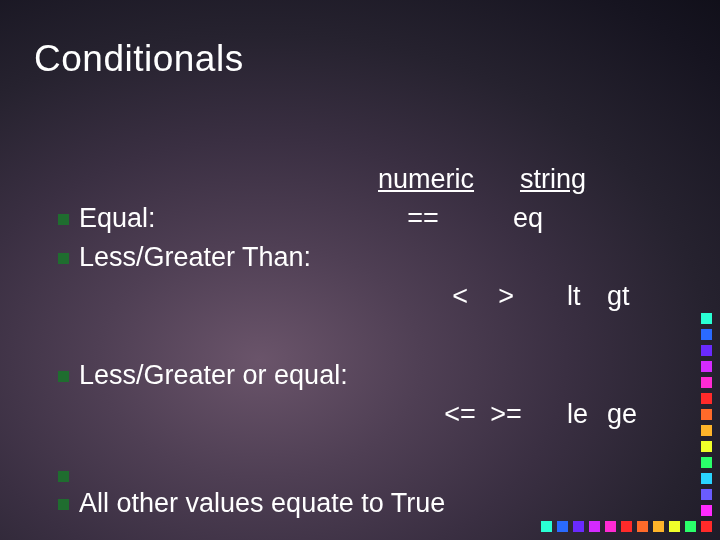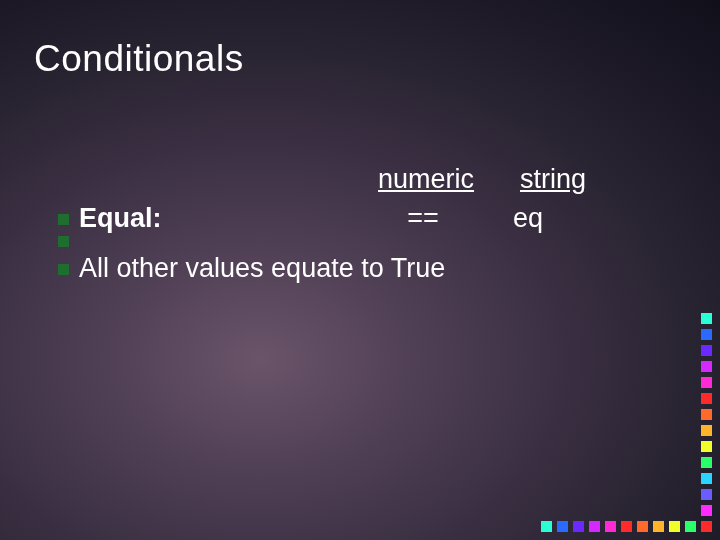--- a/index.html
+++ b/index.html
@@ -56,21 +56,21 @@
   }
   .bullet {
     display: inline-block;
     width: 11px;
     height: 11px;
     background: #1f6d2f;
     margin-right: 10px;
     flex: 0 0 auto;
     transform: translateY(-2px);
   }
-  .col-label { width: 298px; flex: 0 0 auto; font-weight: bold; }
+  .col-label { width: 298px; flex: 0 0 auto; }
   .hdr-spacer { width: 300px; display:inline-block; }
   .hdr-num { width: 130px; display:inline-block; text-decoration: underline; }
   .hdr-str { display:inline-block; text-decoration: underline; margin-left: 12px; }
   .op-pair { display:inline-block; width:130px; }
   .op-pair span { display:inline-block; width:46px; text-align:center; }
   .op-single { display:inline-block; width:130px; text-align:center; padding-right:38px; box-sizing:border-box;}
   .str-pair span { display:inline-block; width:40px; }
   .str-single { padding-left: 6px; }
 
   
@@ -101,21 +101,41 @@
       <span class="hdr-str">string</span>
     </div>
 
     <div class="row">
       <span class="bullet"></span>
       <span class="col-label">Equal:</span>
       <span class="op-single">==</span>
       <span class="str-single">eq</span>
     </div>
 
+    <div class="row">
+      <span class="bullet"></span>
+      <span class="col-label">Less/Greater Than:</span>
+      <span class="op-pair">
+        <span>&lt;</span><span>&gt;</span>
+      </span>
+      <span class="str-pair">
+        <span>lt</span><span>gt</span>
+      </span>
+    </div>
 
+    <div class="row">
+      <span class="bullet"></span>
+      <span class="col-label">Less/Greater or equal:</span>
+      <span class="op-pair">
+        <span>&lt;=</span><span>&gt;=</span>
+      </span>
+      <span class="str-pair">
+        <span>le</span><span>ge</span>
+      </span>
+    </div>
 
     <div class="row">
       <span class="bullet"></span>
     </div>
     <div class="row">
       <span class="bullet"></span>
       <span>All other values equate to True</span>
     </div>
 
   </div>

